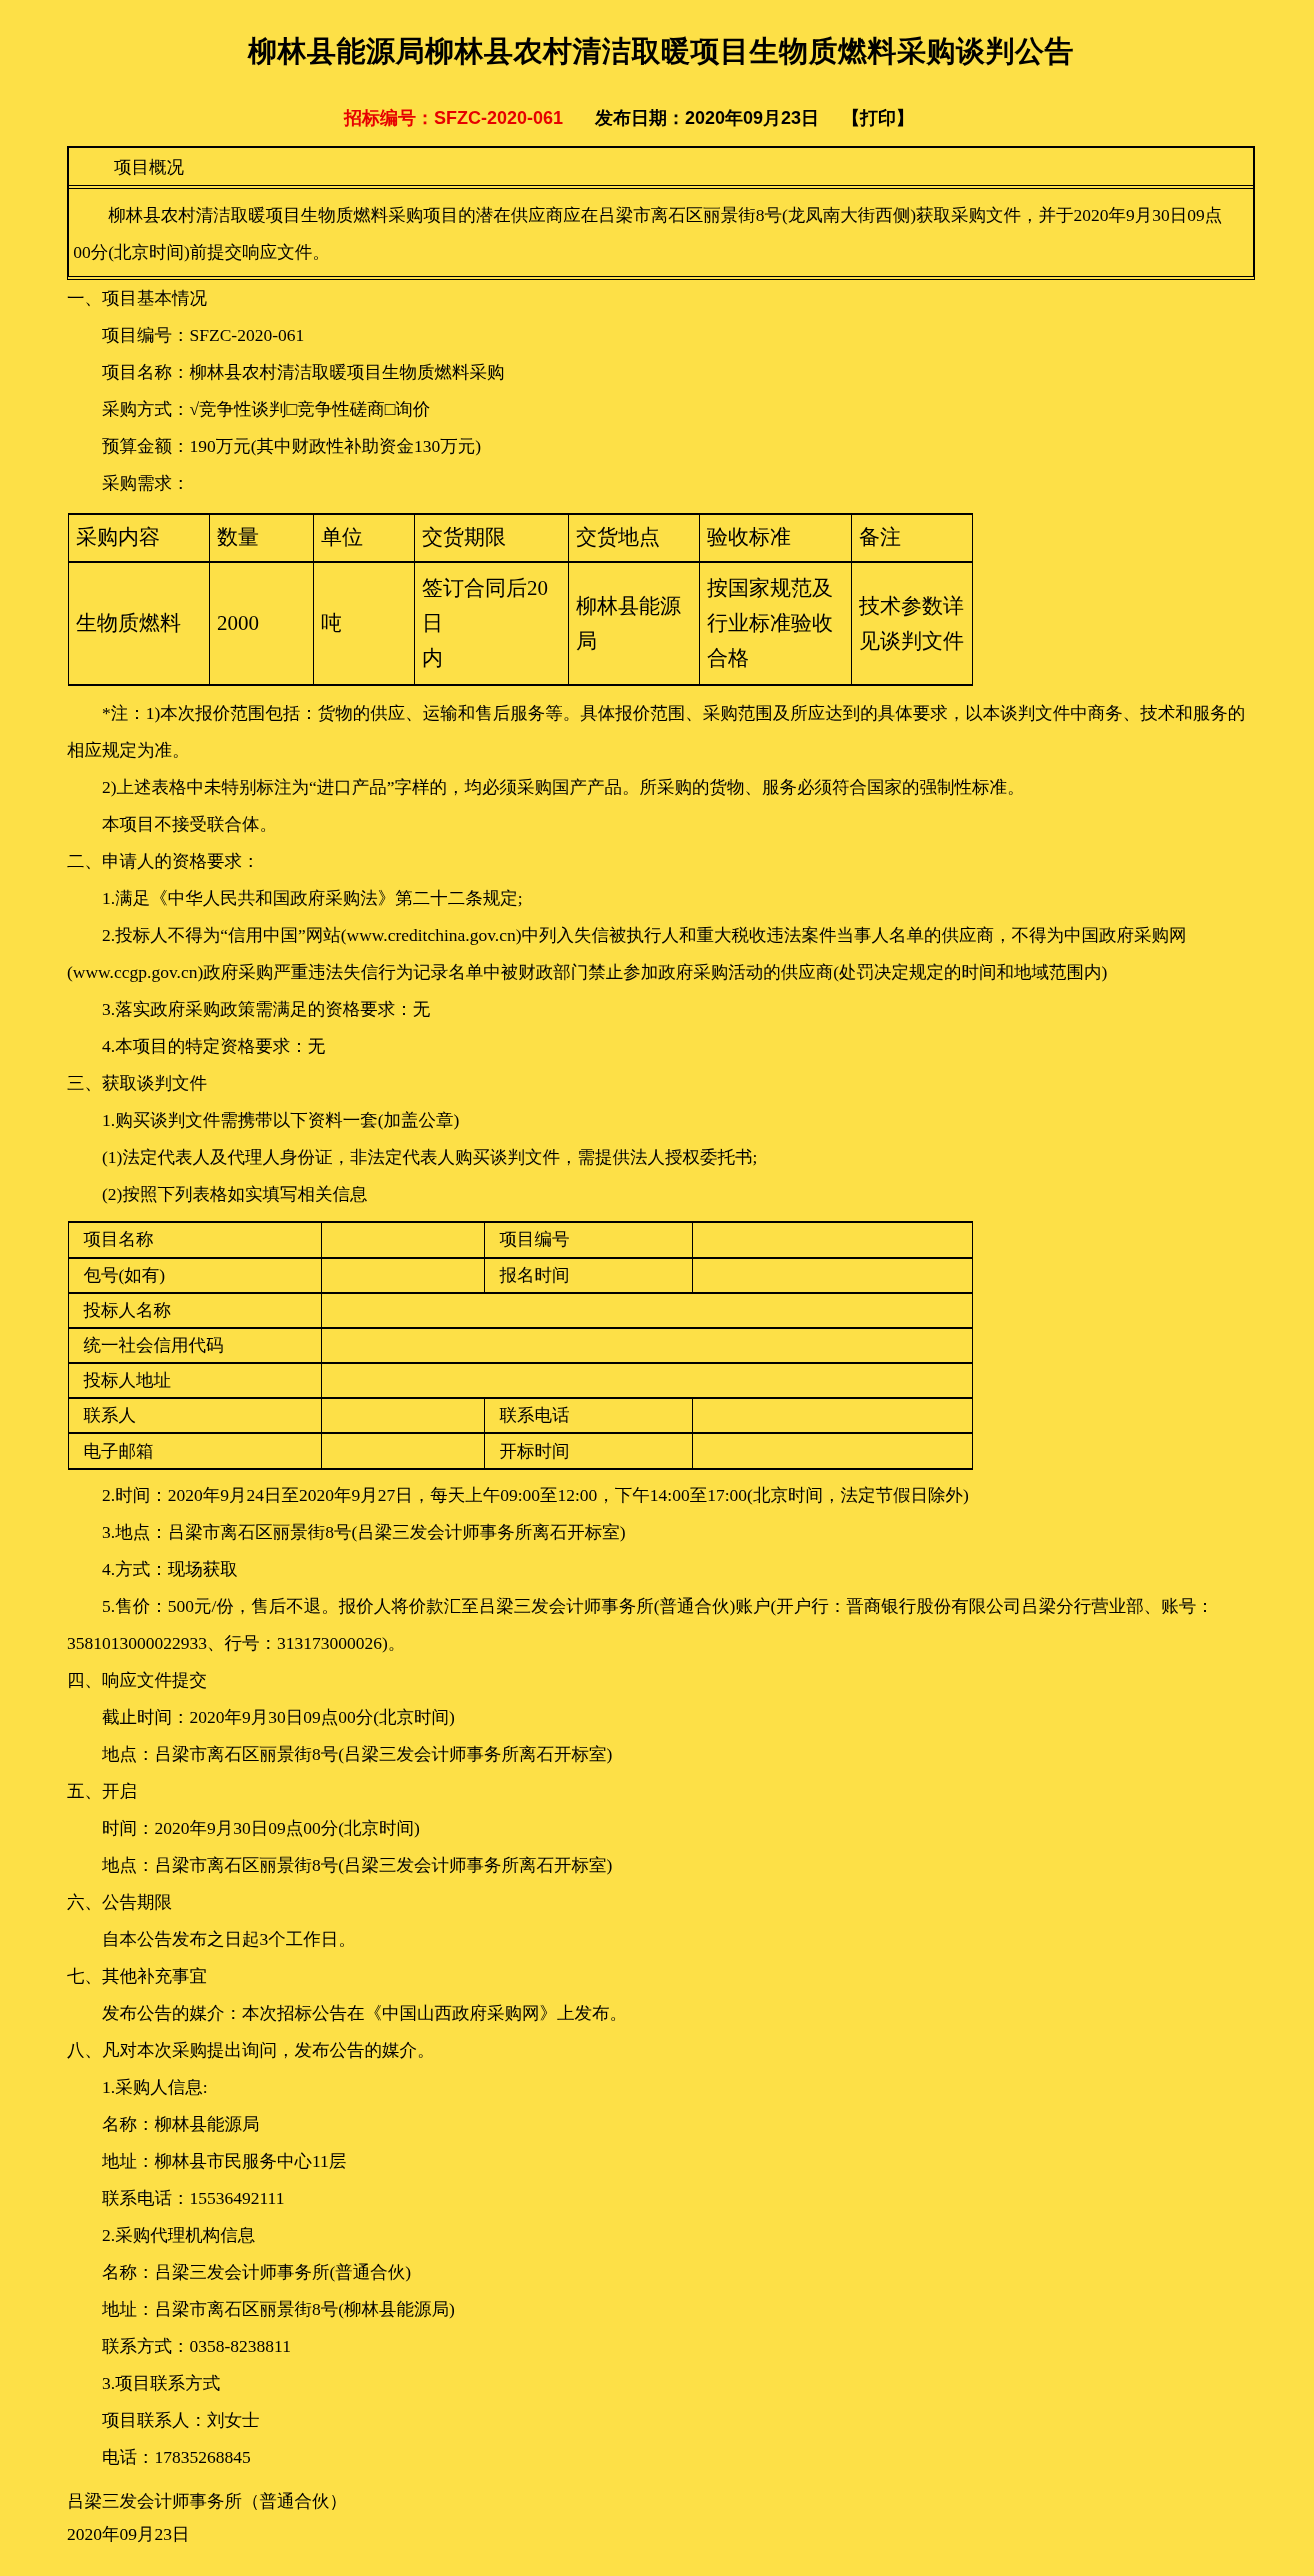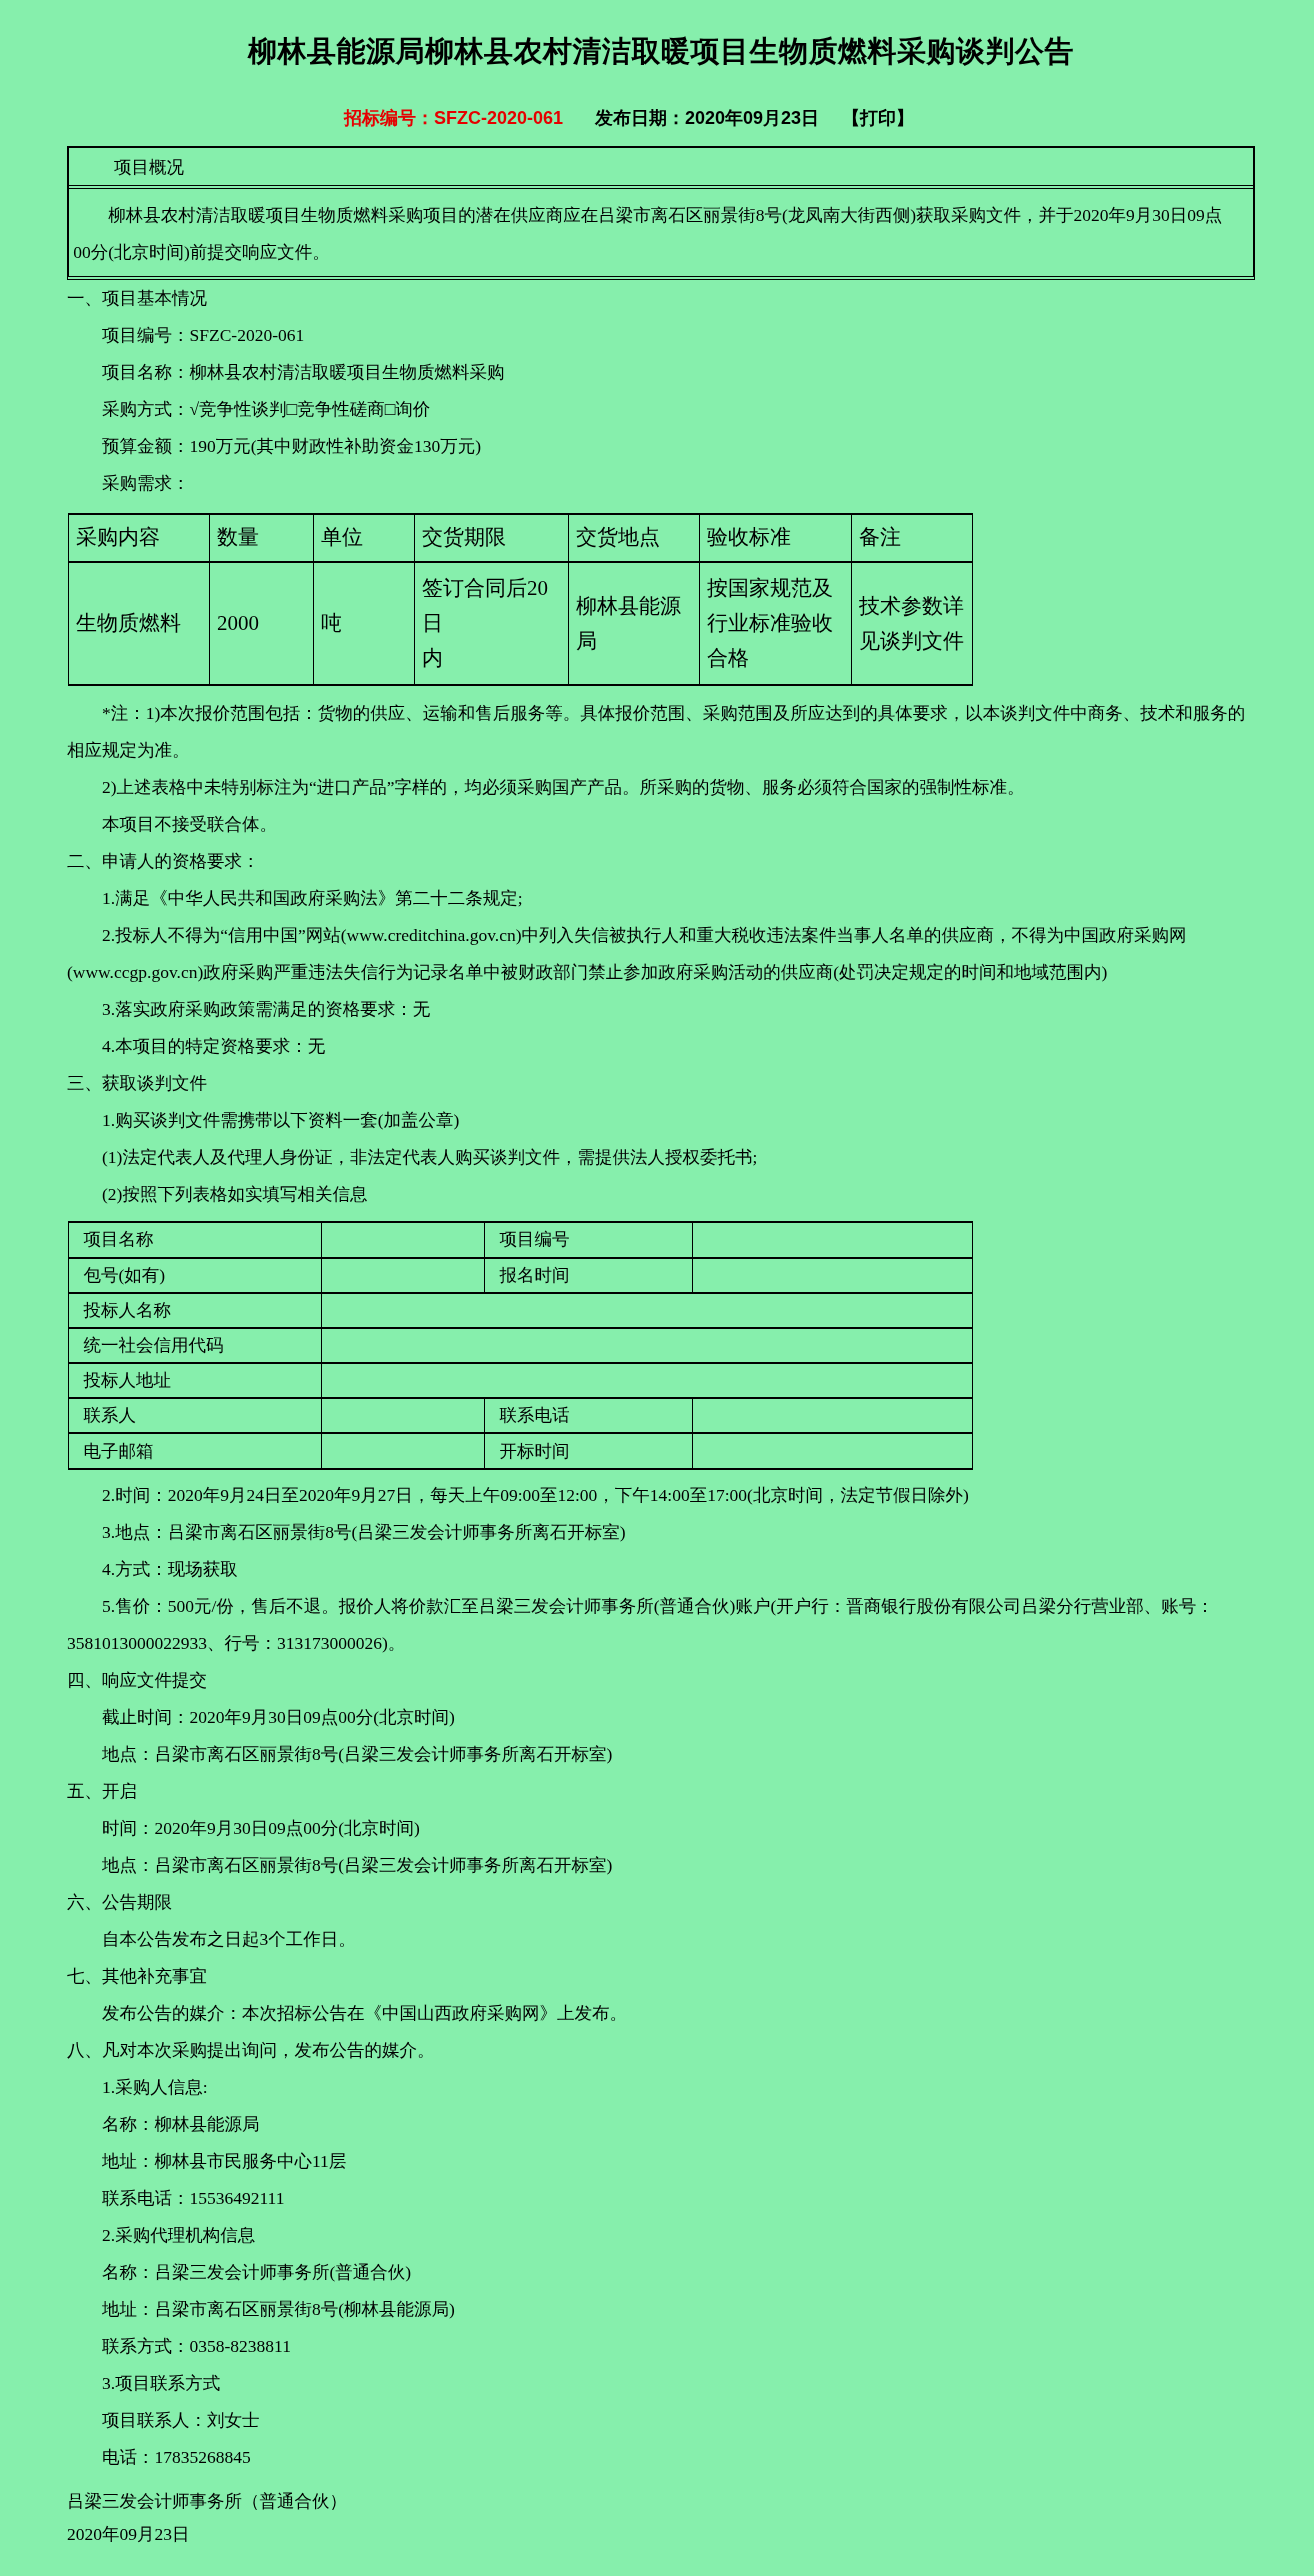--- a/index.html
+++ b/index.html
@@ -1,18 +1,18 @@
 <!DOCTYPE html>
 <html style="font-size:8.5px"><head>
 <meta charset="utf-8">
 <style>
   html,body{margin:0;padding:0;background:#ffffff;}
   .page{
     position:relative;width:1314px;height:2576px;box-sizing:border-box;
-    padding:34px 59px 0 67px;background:#86efac;color:#000;overflow:hidden;
+    padding:34px 59px 0 67px;background:#fde047;color:#000;overflow:hidden;
     font-family:"Liberation Serif","DejaVu Serif",serif;font-size:17.5px;
   }
   .title{
     margin:0;text-align:center;
     font-family:"Liberation Sans","DejaVu Sans",sans-serif;
     font-size:29px;font-weight:700;line-height:35px;letter-spacing:0.5px;
   }
   .meta{
     margin-top:37px;text-align:center;padding-right:64px;
     font-family:"Liberation Sans","DejaVu Sans",sans-serif;

